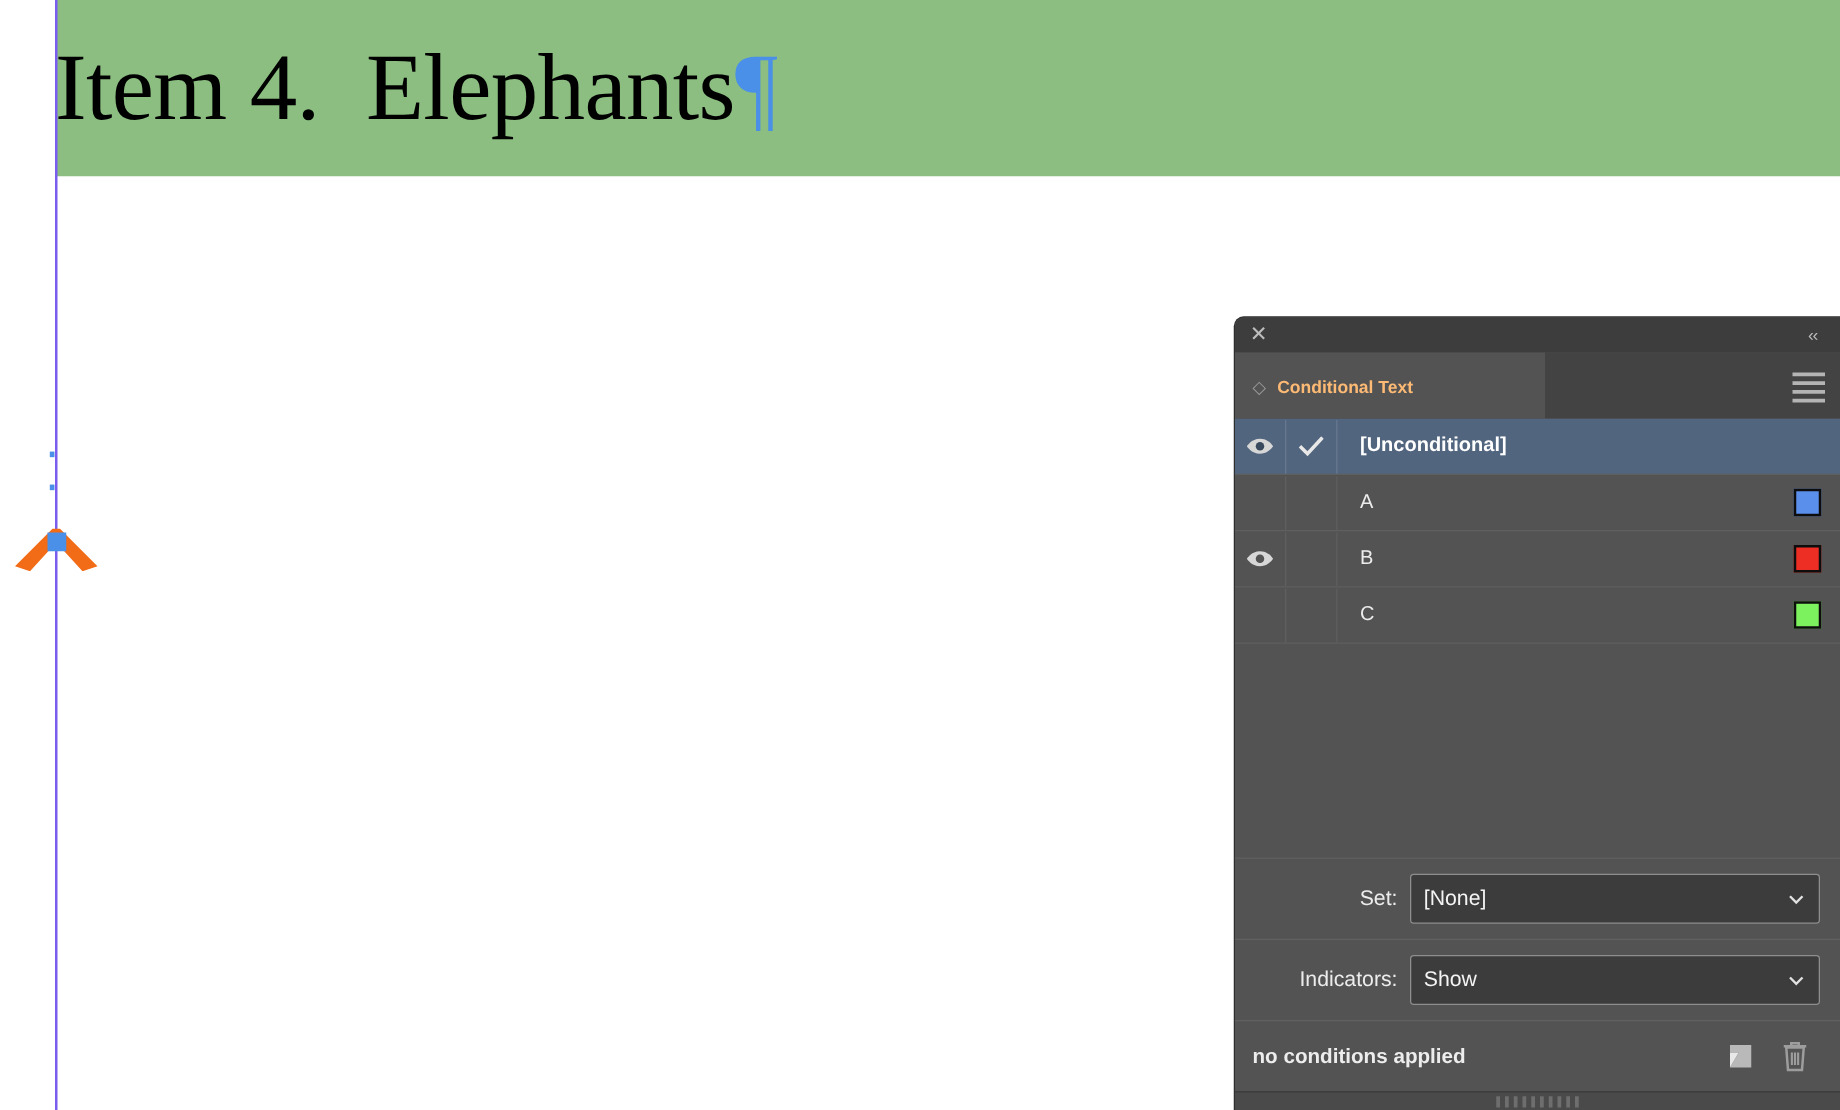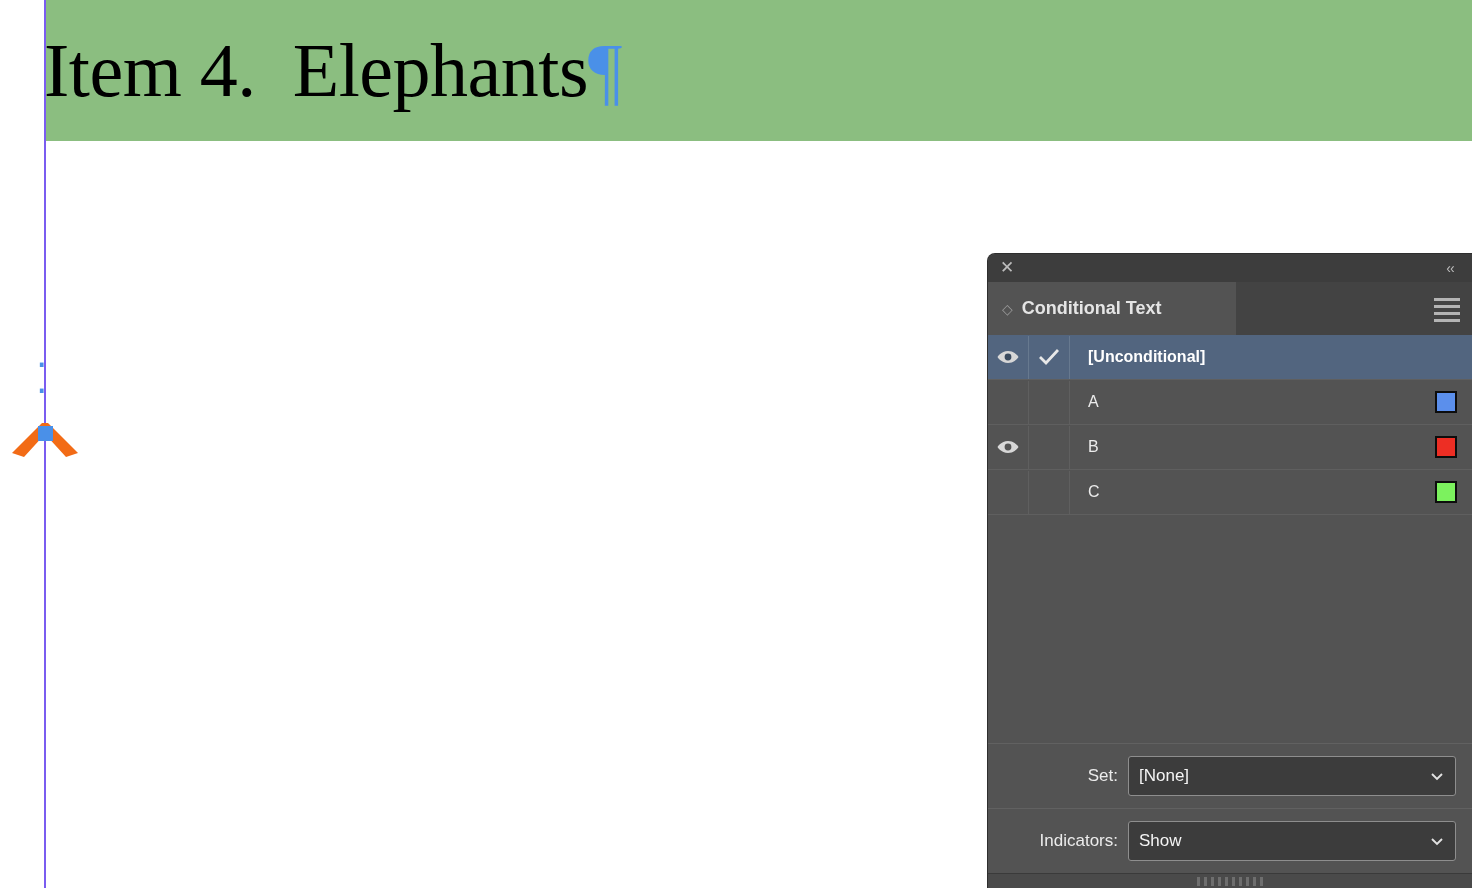--- a/index.html
+++ b/index.html
@@ -151,23 +151,23 @@
     cursor: pointer;
   }
   #tab-diamond {
     margin-left: 14px;
     margin-right: 9px;
     color: #9b9b9b;
     font-size: 14px;
     line-height: 14px;
   }
   #tab-label {
-    font-size: 18px;
+    font-size: 14px;
     font-weight: bold;
-    color: #e5e5e5;
+    color: #fdba74;
   }
   #panel-menu {
     position: absolute;
     right: 12px; top: 16px;
     width: 26px; height: 20px;
     cursor: pointer;
   }
   #panel-menu span {
     display: block;
     height: 3px;
@@ -401,20 +401,40 @@
     <div class="opt-row">
       <div class="opt-label">Indicators:</div>
       <div class="opt-select">
         <span class="opt-value">Show</span>
         <svg class="chev" viewBox="0 0 16 16">
           <path d="M3 6 L8 11 L13 6" stroke="#e2e2e2" stroke-width="1.9" fill="none"></path>
         </svg>
       </div>
     </div>
 
+    <div id="status-row">
+      <span id="status-text">no conditions applied</span>
+
+      <div class="foot-btn">
+        <svg width="24" height="24" viewBox="0 0 24 24">
+          <path d="M4 3 H21 V21 H4 V9 Z" fill="#b9b9b9"></path>
+          <path d="M4 21 L4 9 L11 9 Z" fill="#545454"></path>
+          <path d="M4 9 L11 9 L4 21 Z" fill="#e8e8e8"></path>
+        </svg>
+      </div>
+
+      <div class="foot-btn">
+        <svg width="24" height="26" viewBox="0 0 24 26">
+          <path d="M3 5 H21" stroke="#9d9d9d" stroke-width="2" fill="none"></path>
+          <path d="M9 5 V2.5 H15 V5" stroke="#9d9d9d" stroke-width="2" fill="none"></path>
+          <path d="M5 6 H19 L17.6 24 H6.4 Z" stroke="#9d9d9d" stroke-width="2" fill="none"></path>
+          <path d="M9.5 10 V20 M12 10 V20 M14.5 10 V20" stroke="#9d9d9d" stroke-width="1.7" fill="none"></path>
+        </svg>
+      </div>
+    </div>
 
     <div id="panel-grip">
       <i></i>
         <i></i>
         <i></i>
         <i></i>
         <i></i>
         <i></i>
         <i></i>
         <i></i>

